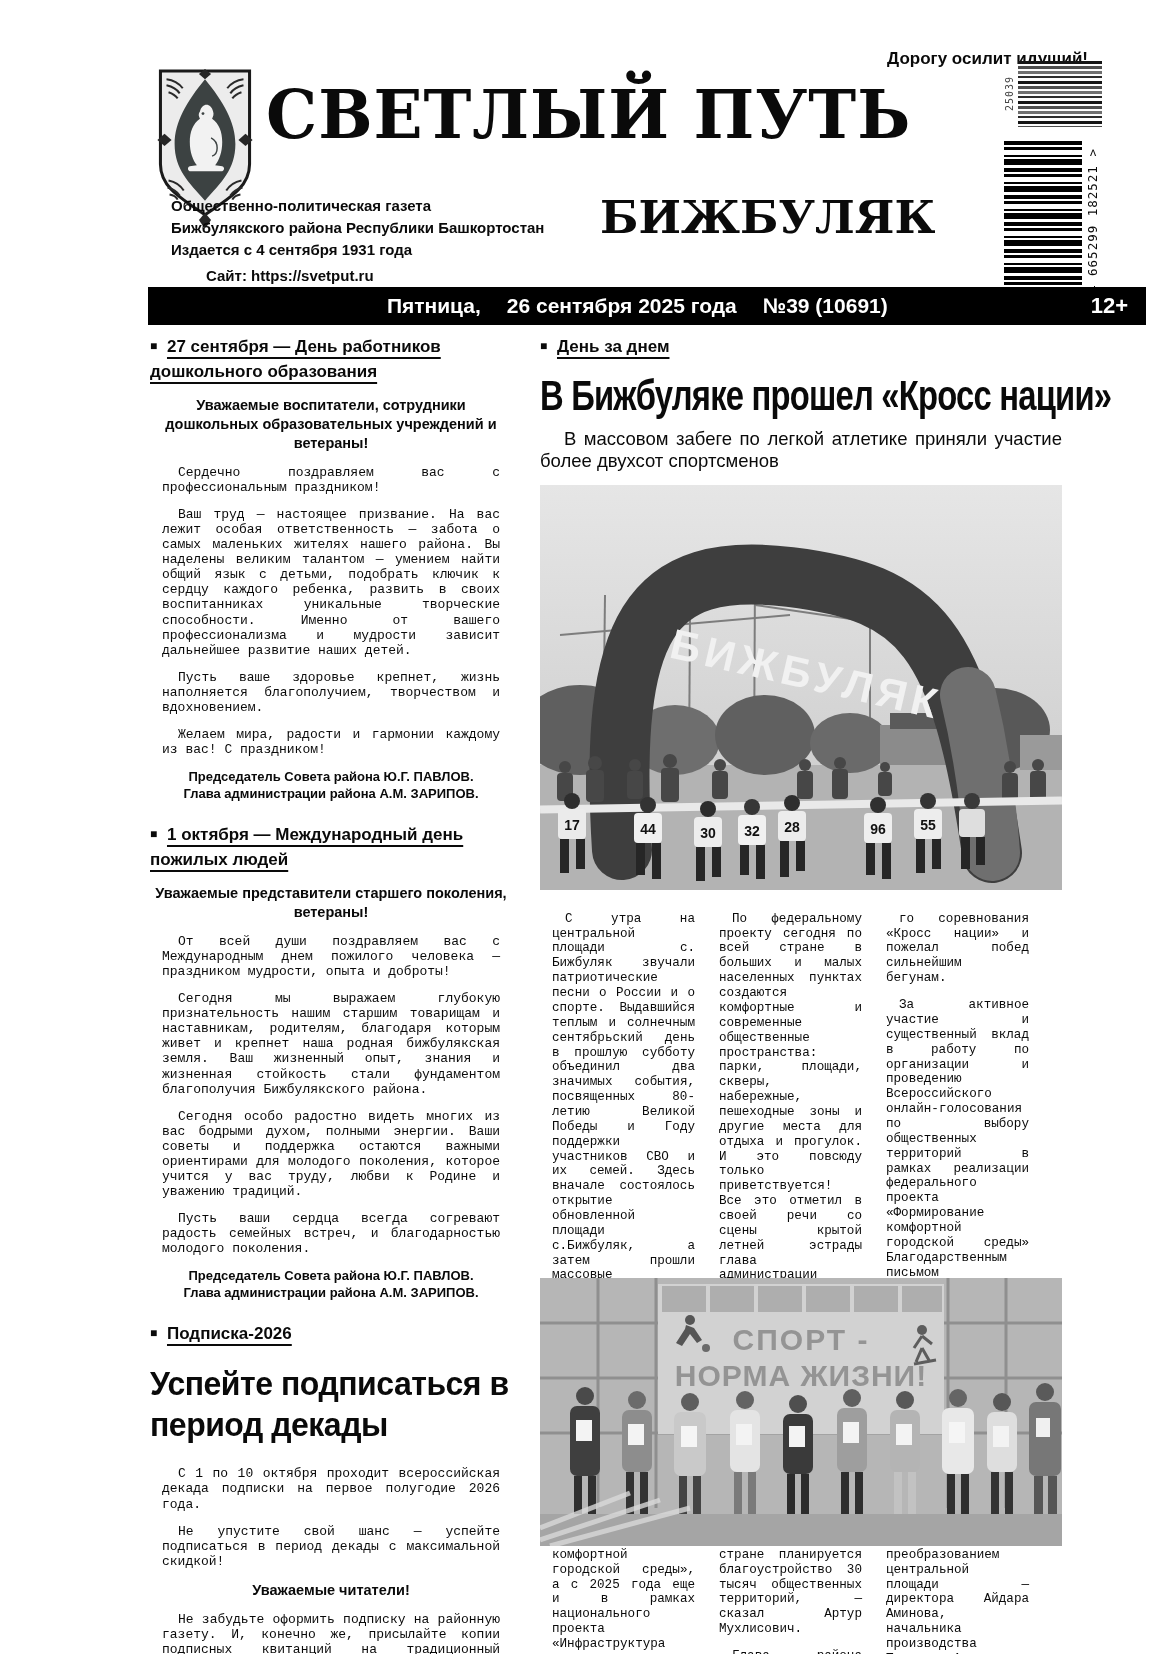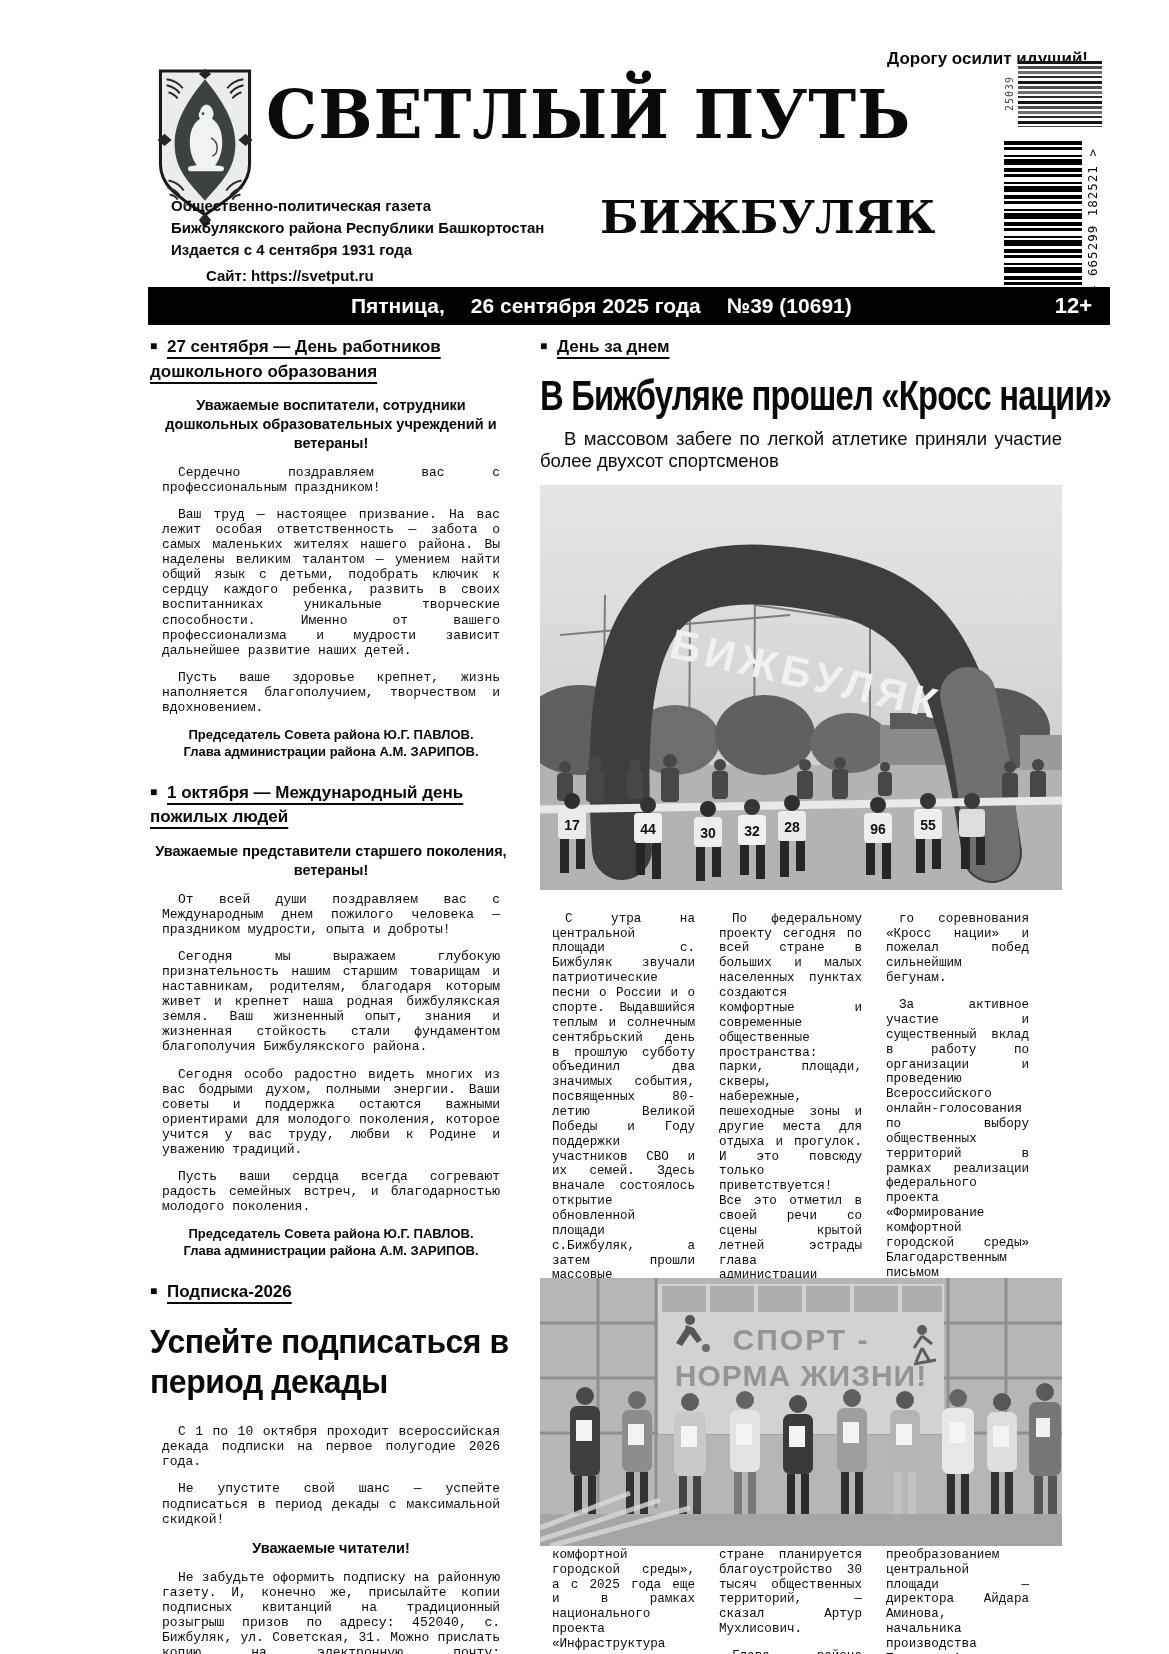--- a/index.html
+++ b/index.html
@@ -34,21 +34,21 @@
   .barcode-big { position:absolute; top:96px; left:856px; width:100px; height:152px; display:flex; }
   .barcode-big .bars { width:78px; height:100%;
      background:repeating-linear-gradient(to bottom,
        #000 0 4px, #fff 4px 6px, #000 6px 9px, #fff 9px 14px,
        #000 14px 16px, #fff 16px 18px, #000 18px 24px, #fff 24px 27px); }
   .barcode-big .bc-digits { writing-mode:vertical-rl; transform:rotate(180deg);
        font-size:12.5px; letter-spacing:1px; font-family:"DejaVu Sans Mono", monospace;
        margin-left:3px; white-space:nowrap; }
 
   .datebar { position:absolute; top:242px; left:0; width:962px; height:38px;
-             background:#000; color:#fff; display:flex; align-items:center; }
+             background:#000; color:#fff; display:flex; align-items:center;padding-left:36px; }
   .datebar .mid { flex:1; display:flex; justify-content:center; gap:26px;
                   font-weight:bold; font-size:21px; }
   .datebar .age { font-weight:bold; font-size:22px; padding-right:18px; }
 
   
   .rubric { font-weight:bold; font-size:17px; line-height:1.45; margin:0 0 12px 0; }
   .rubric .sq { font-size:12px; vertical-align:2px; margin-right:5px; }
   .rubric .txt { text-decoration:underline; text-decoration-thickness:1.5px; text-underline-offset:5px; }
   .subhead { text-align:center; font-weight:bold; font-size:14.5px; line-height:1.3; margin:8px 0 8px; }
   .body-p { font-size:13px; line-height:1.16; text-align:justify; text-indent:16px; margin:12px;font-family:Liberation Mono, monospace; }
@@ -136,20 +136,21 @@
 
       <div>
         <div class="rubric">
           <span class="sq">■</span>
           <span class="txt">27 сентября — День работников дошкольного образования</span>
         </div>
         <div class="subhead">Уважаемые воспитатели, сотрудники дошкольных образовательных учреждений и ветераны!</div>
         <p class="body-p">Сердечно поздравляем вас с профессиональным праздником!</p>
         <p class="body-p">Ваш труд — настоящее призвание. На вас лежит особая ответственность — забота о самых маленьких жителях нашего района. Вы наделены великим талантом — умением найти общий язык с детьми, подобрать ключик к сердцу каждого ребенка, развить в своих воспитанниках уникальные творческие способности. Именно от вашего профессионализма и мудрости зависит дальнейшее развитие наших детей.</p>
         <p class="body-p">Пусть ваше здоровье крепнет, жизнь наполняется благополучием, творчеством и вдохновением.</p>
+        <p class="body-p">Желаем мира, радости и гармонии каждому из вас! С праздником!</p>
         <div class="sigs">
           <div class="sig">Председатель Совета района Ю.Г. ПАВЛОВ.</div>
           <div class="sig">Глава администрации района А.М. ЗАРИПОВ.</div>
         </div>
       </div>
 
       <div class="sec2">
         <div class="rubric" style="width:335px">
           <span class="sq">■</span>
           <span class="txt">1 октября — Международный день пожилых людей</span>

